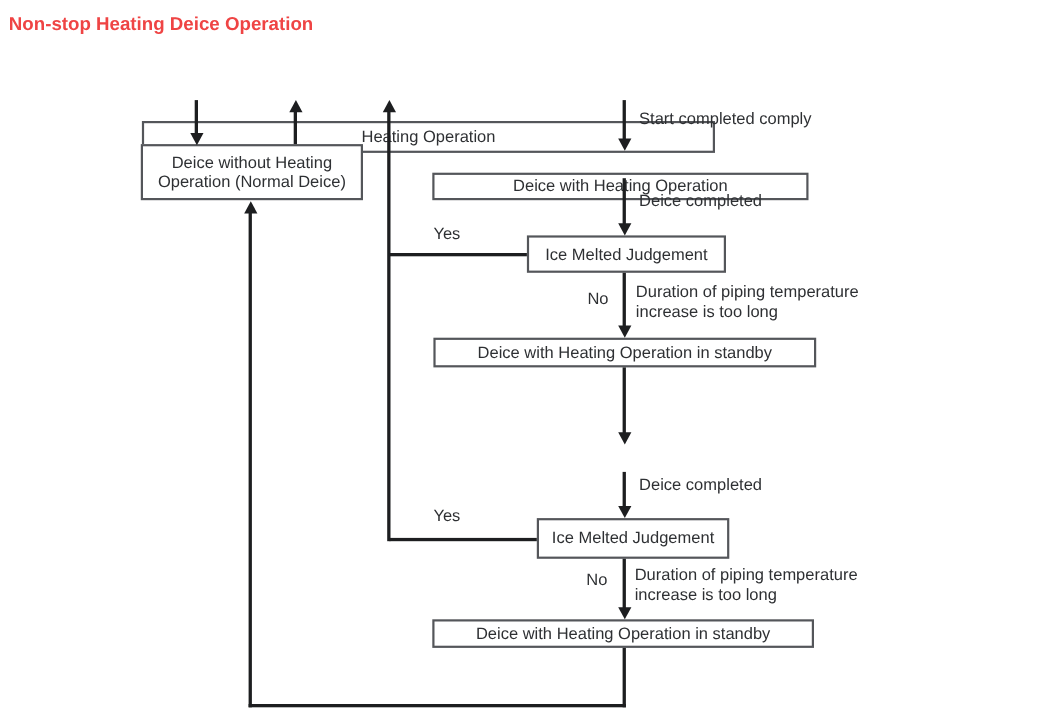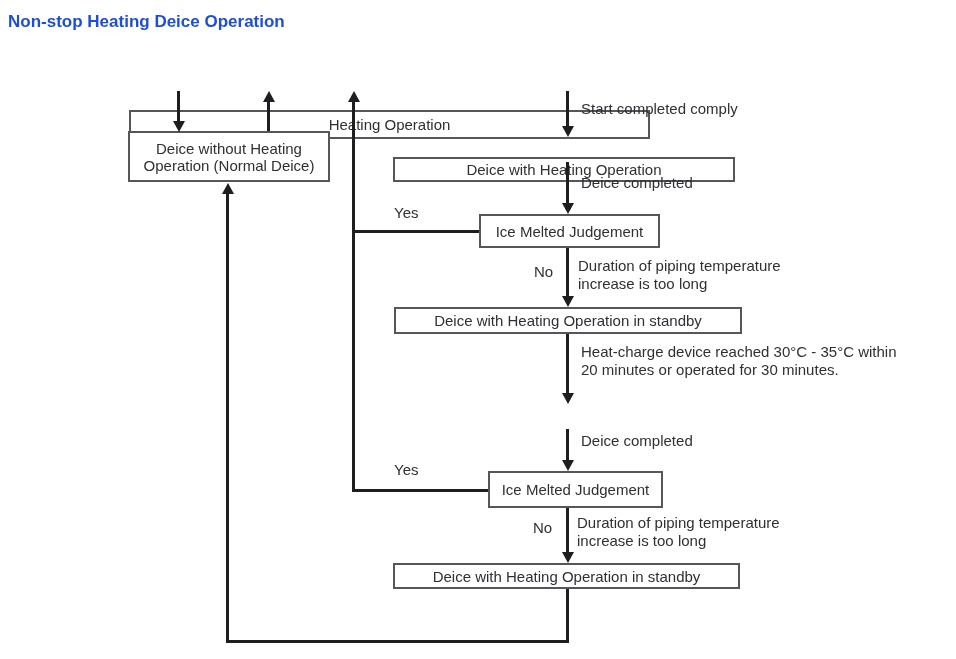--- a/index.html
+++ b/index.html
@@ -8,21 +8,21 @@
     --line:#1d1e20;
     --bg:#ffffff;
   }
   html,body{margin:0;padding:0;background:var(--bg);}
   .canvas{
     position:relative;width:956px;height:659px;background:var(--bg);
     font-family:"Liberation Sans",sans-serif;color:var(--ink);overflow:hidden;
   }
   .title{
     position:absolute;left:8px;top:12px;font-size:17px;font-weight:bold;
-    color:#1d4ed8;white-space:nowrap;
+    color:#ef4444;white-space:nowrap;
   }
   .node{
     position:absolute;box-sizing:border-box;border:2px solid var(--bord);
     background:var(--bg);display:flex;align-items:center;justify-content:center;
     font-size:15px;line-height:17px;text-align:center;white-space:pre-line;
   }
   .elabel{
     position:absolute;font-size:15px;line-height:18px;white-space:pre-line;
   }
   .vline{position:absolute;width:3px;background:var(--line);}
@@ -46,22 +46,20 @@
   <div class="node" style="left:394px;top:307px;width:348px;height:27px;">Deice with Heating Operation in standby</div>
   <div class="node" style="left:488px;top:471px;width:175px;height:37px;">Ice Melted Judgement</div>
   <div class="node" style="left:393px;top:563px;width:347px;height:26px;">Deice with Heating Operation in standby</div>
 
   <div class="elabel" style="left:581px;top:100px;">Start completed comply</div>
   <div class="elabel" style="left:581px;top:174px;">Deice completed</div>
   <div class="elabel" style="left:394px;top:204px;">Yes</div>
   <div class="elabel" style="left:534px;top:263px;">No</div>
   <div class="elabel" style="left:578px;top:257px;">Duration of piping temperature
 increase is too long</div>
-  <div class="elabel" style="left:581px;top:343px;">Heat-charge device reached 30°C - 35°C within
-20 minutes or operated for 30 minutes.</div>
   <div class="elabel" style="left:581px;top:432px;">Deice completed</div>
   <div class="elabel" style="left:394px;top:461px;">Yes</div>
   <div class="elabel" style="left:533px;top:519px;">No</div>
   <div class="elabel" style="left:577px;top:514px;">Duration of piping temperature
 increase is too long</div>
 
   <div class="vline" style="left:177px;top:91px;height:31px;"></div>
   <div class="ah down" style="left:173px;top:121px;"></div>
 
   <div class="vline" style="left:267px;top:101px;height:30px;"></div>

